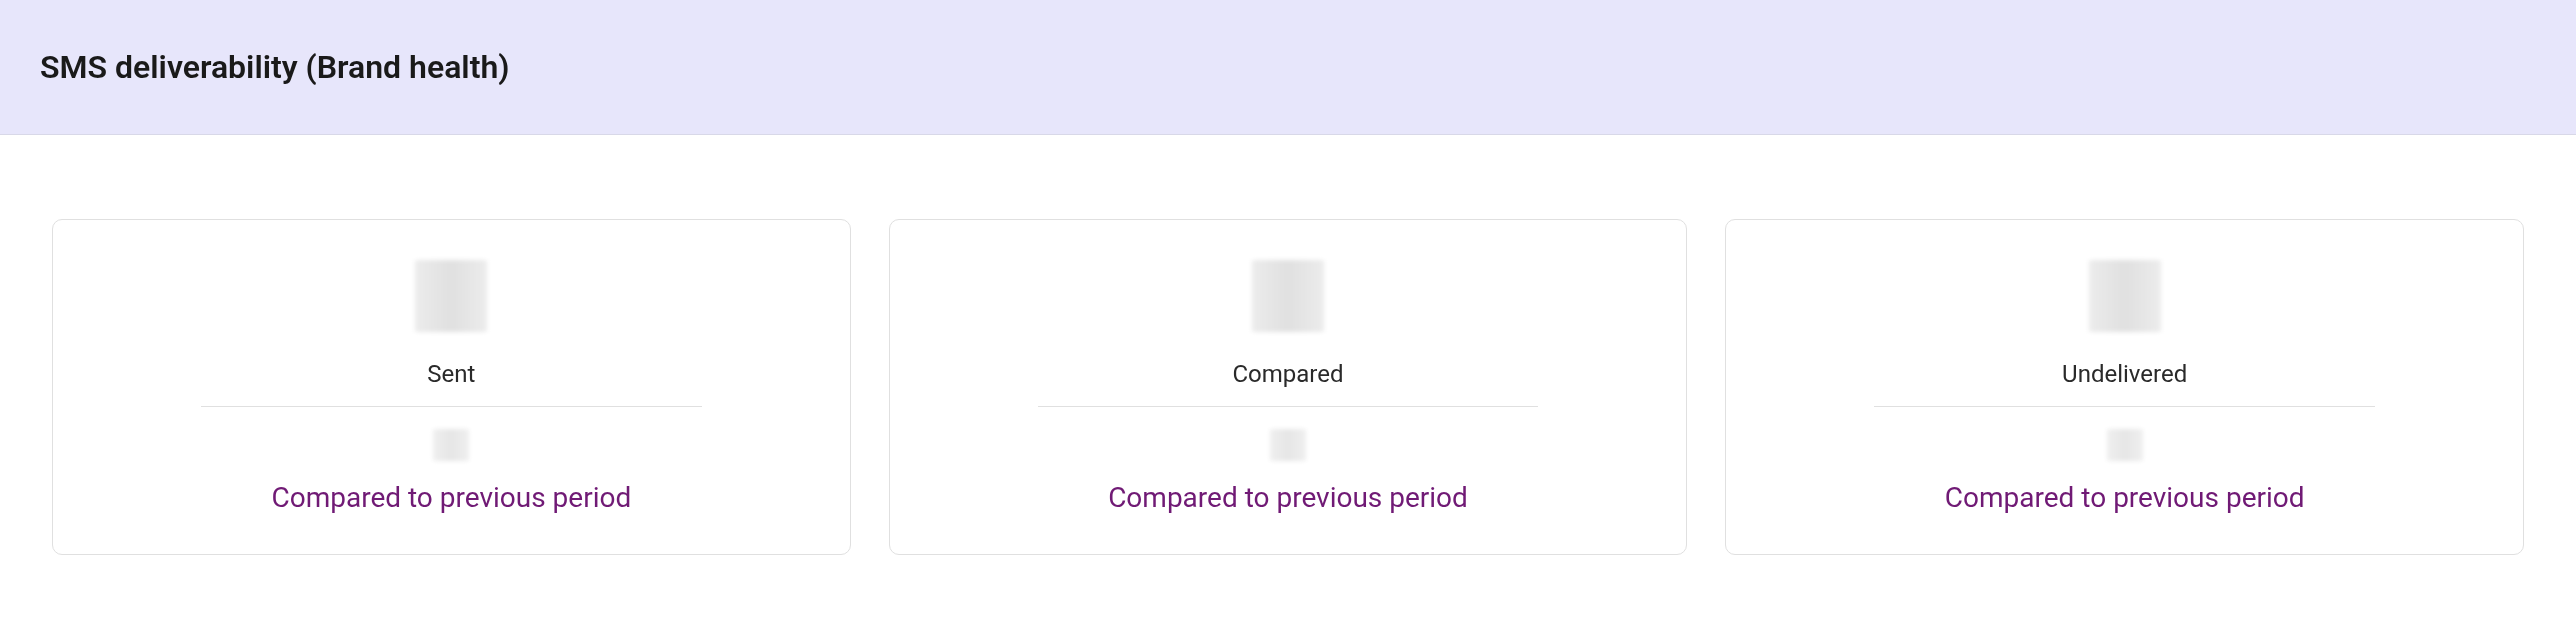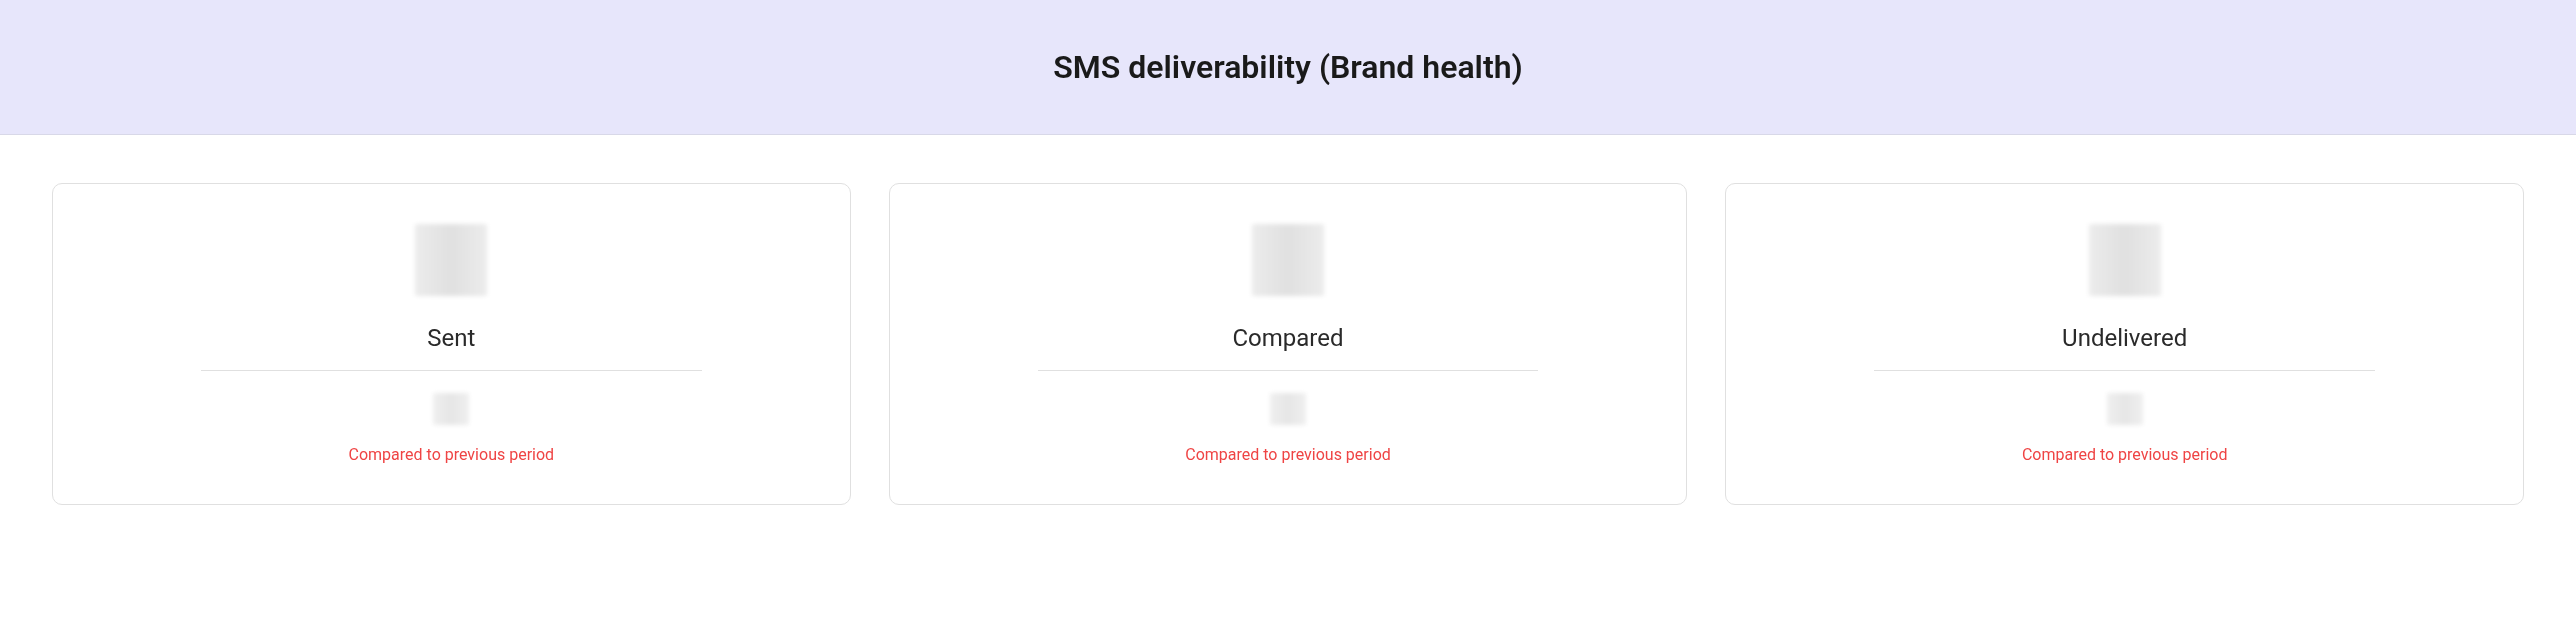--- a/index.html
+++ b/index.html
@@ -1,39 +1,39 @@
 <!DOCTYPE html>
 <html><head>
   <meta charset="utf-8">
   <style>
     * {
       margin: 0;
       padding: 0;
       box-sizing: border-box;
-      text-align: center;
     }
     body {
       font-family: -apple-system, BlinkMacSystemFont, "Segoe UI", Roboto, "Helvetica Neue", Arial, sans-serif;
       background: #ffffff;
       width: 2576px;
     }
     .header-bar {
       background: #e7e6fb;
       padding: 48px 40px;
       border-bottom: 1px solid #d8d8e8;
     }
     .header-title {
       font-size: 32px;
       font-weight: 600;
       color: #1a1a1a;
     }
     .cards-container {
       display: flex;
       gap: 38px;
       padding: 48px 52px;
+      margin-top: 36px;
     }
     .metric-card {
       flex: 1;
       border: 1px solid #e0e0e0;
       border-radius: 10px;
       display: flex;
       flex-direction: column;
       align-items: center;
       padding: 40px 30px 40px 30px;
     }
@@ -59,22 +59,22 @@
     }
     .metric-placeholder-small {
       width: 36px;
       height: 32px;
       background: linear-gradient(90deg, #efefef, #e6e6e6, #efefef);
       border-radius: 2px;
       margin-bottom: 20px;
       filter: blur(2px);
     }
     .comparison-text {
-      font-size: 16px;
-      color: #ef4444;
+      font-size: 28px;
+      color: #701a75;
       font-weight: 400;
     }
   </style>
 </head>
 <body>
 
 <div class="header-bar">
   <h1 class="header-title">SMS deliverability (Brand health)</h1>
 </div>
 

